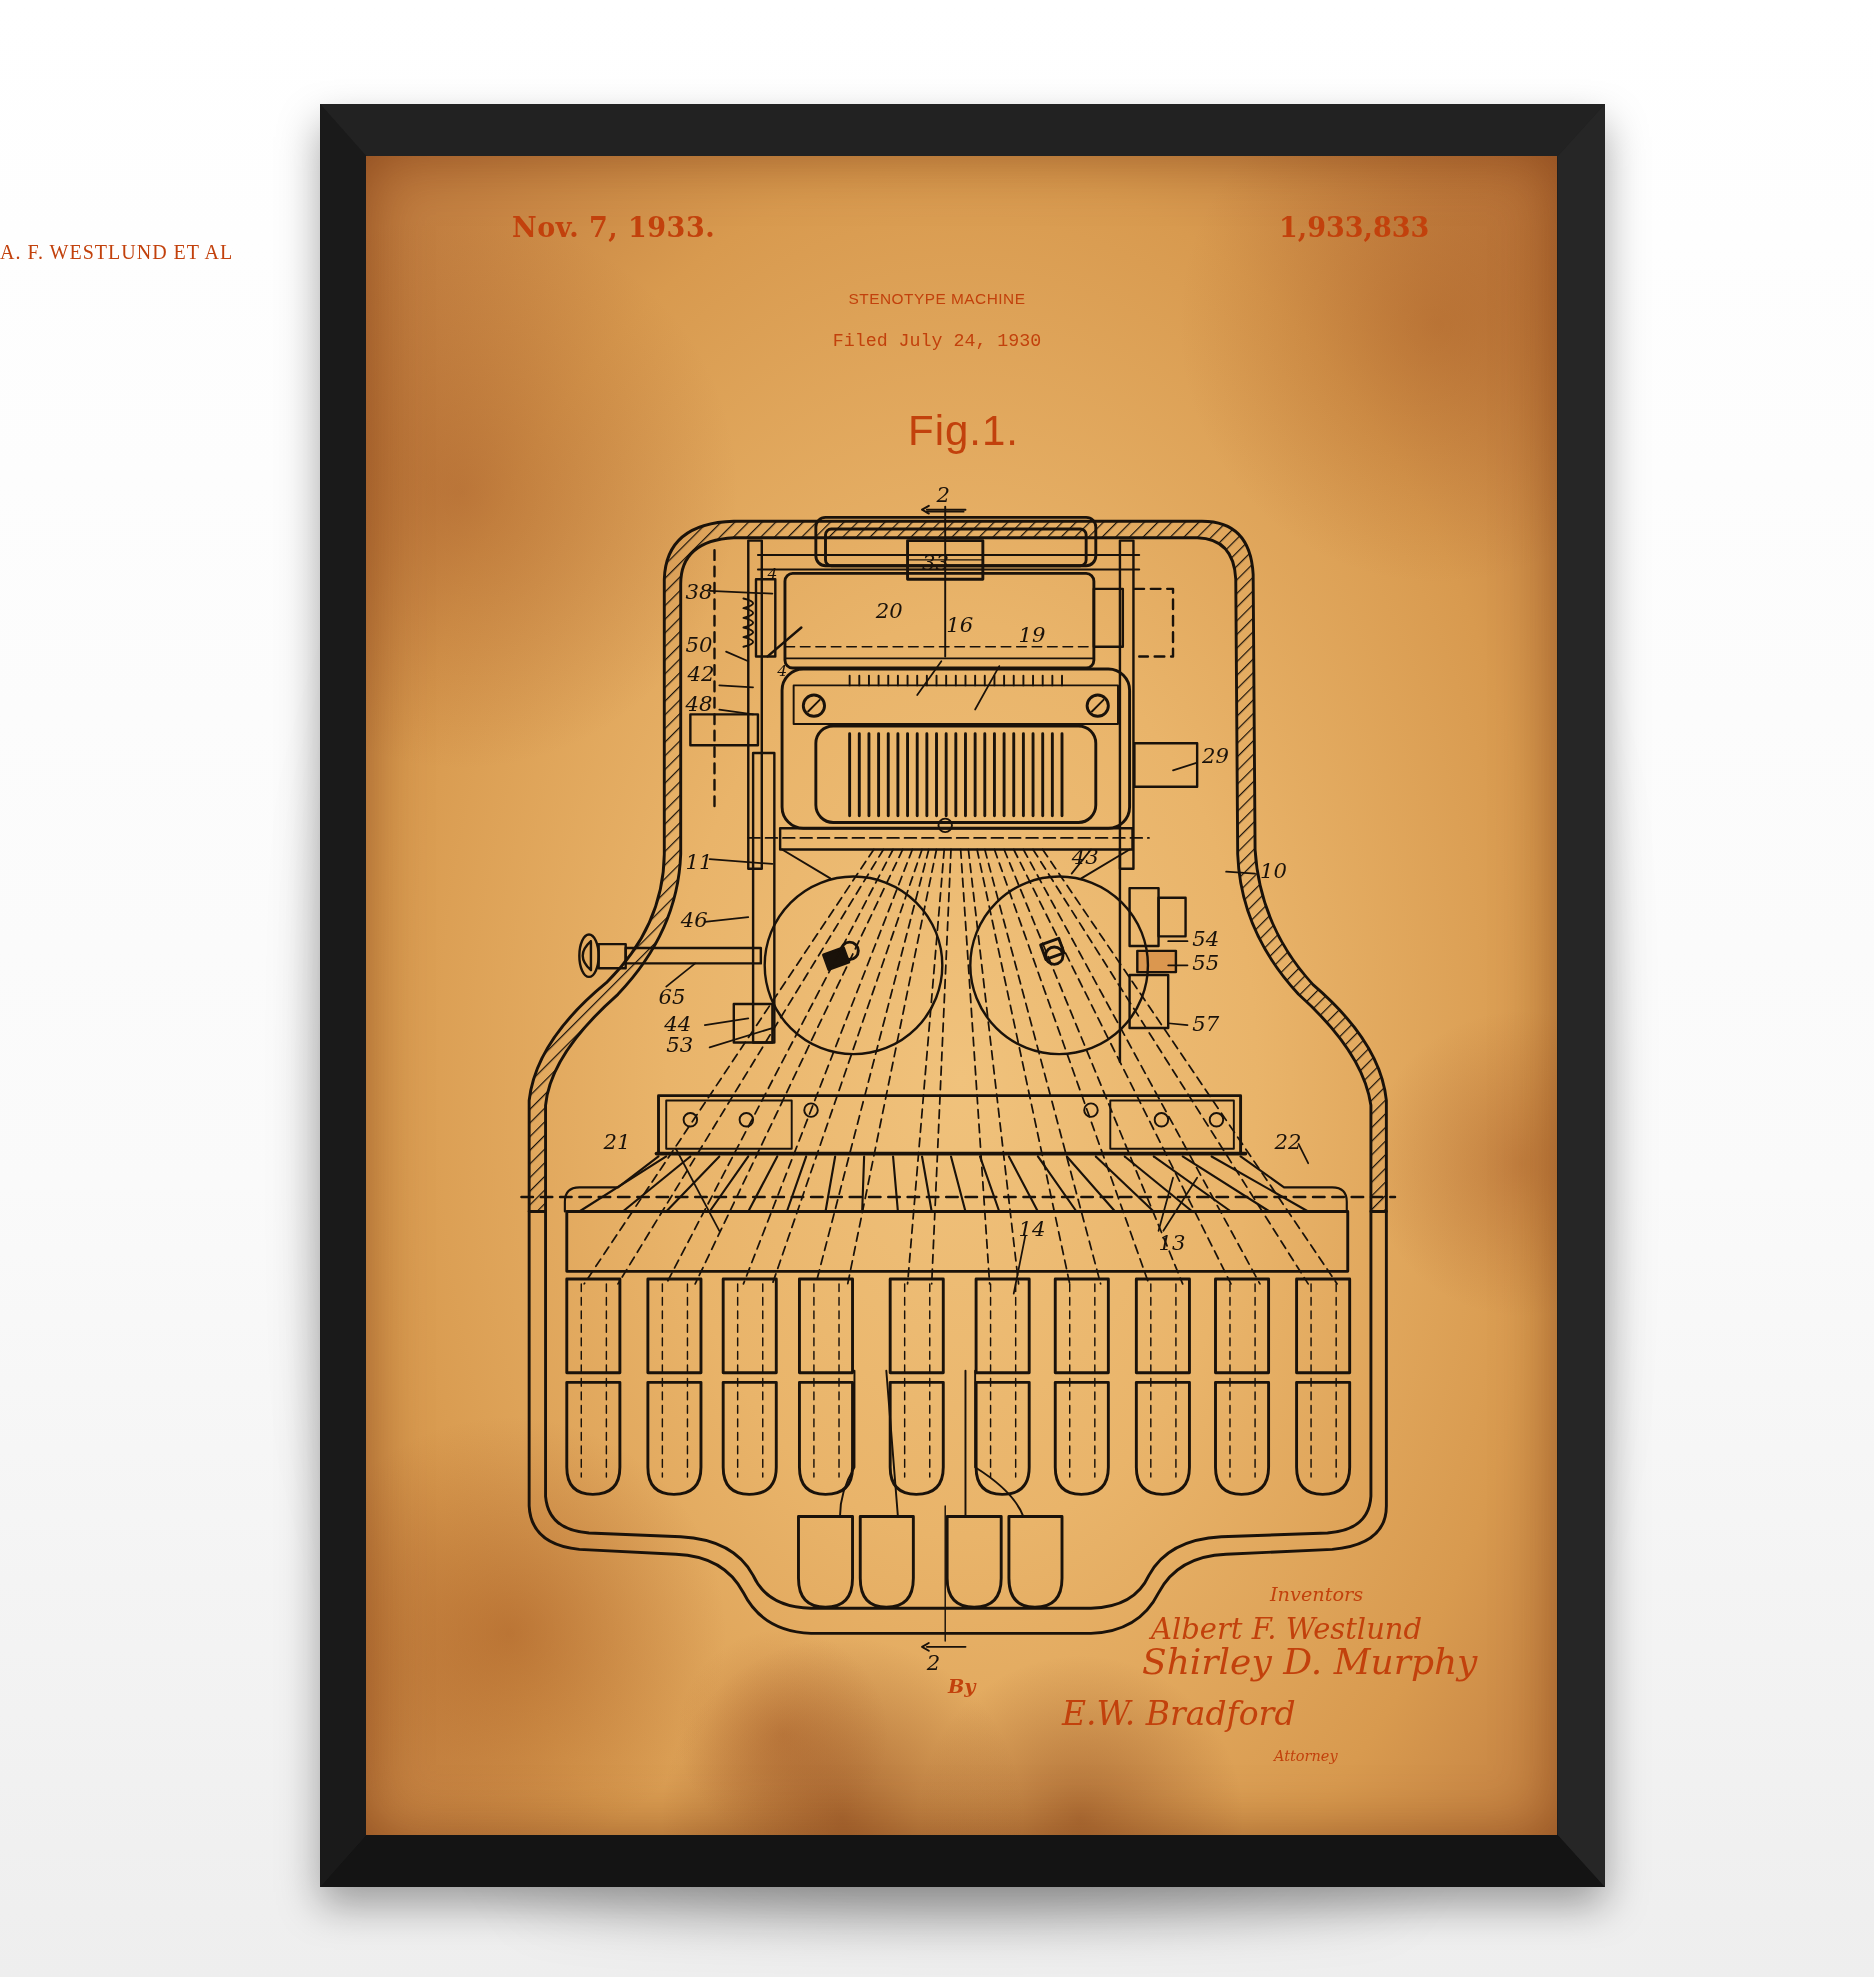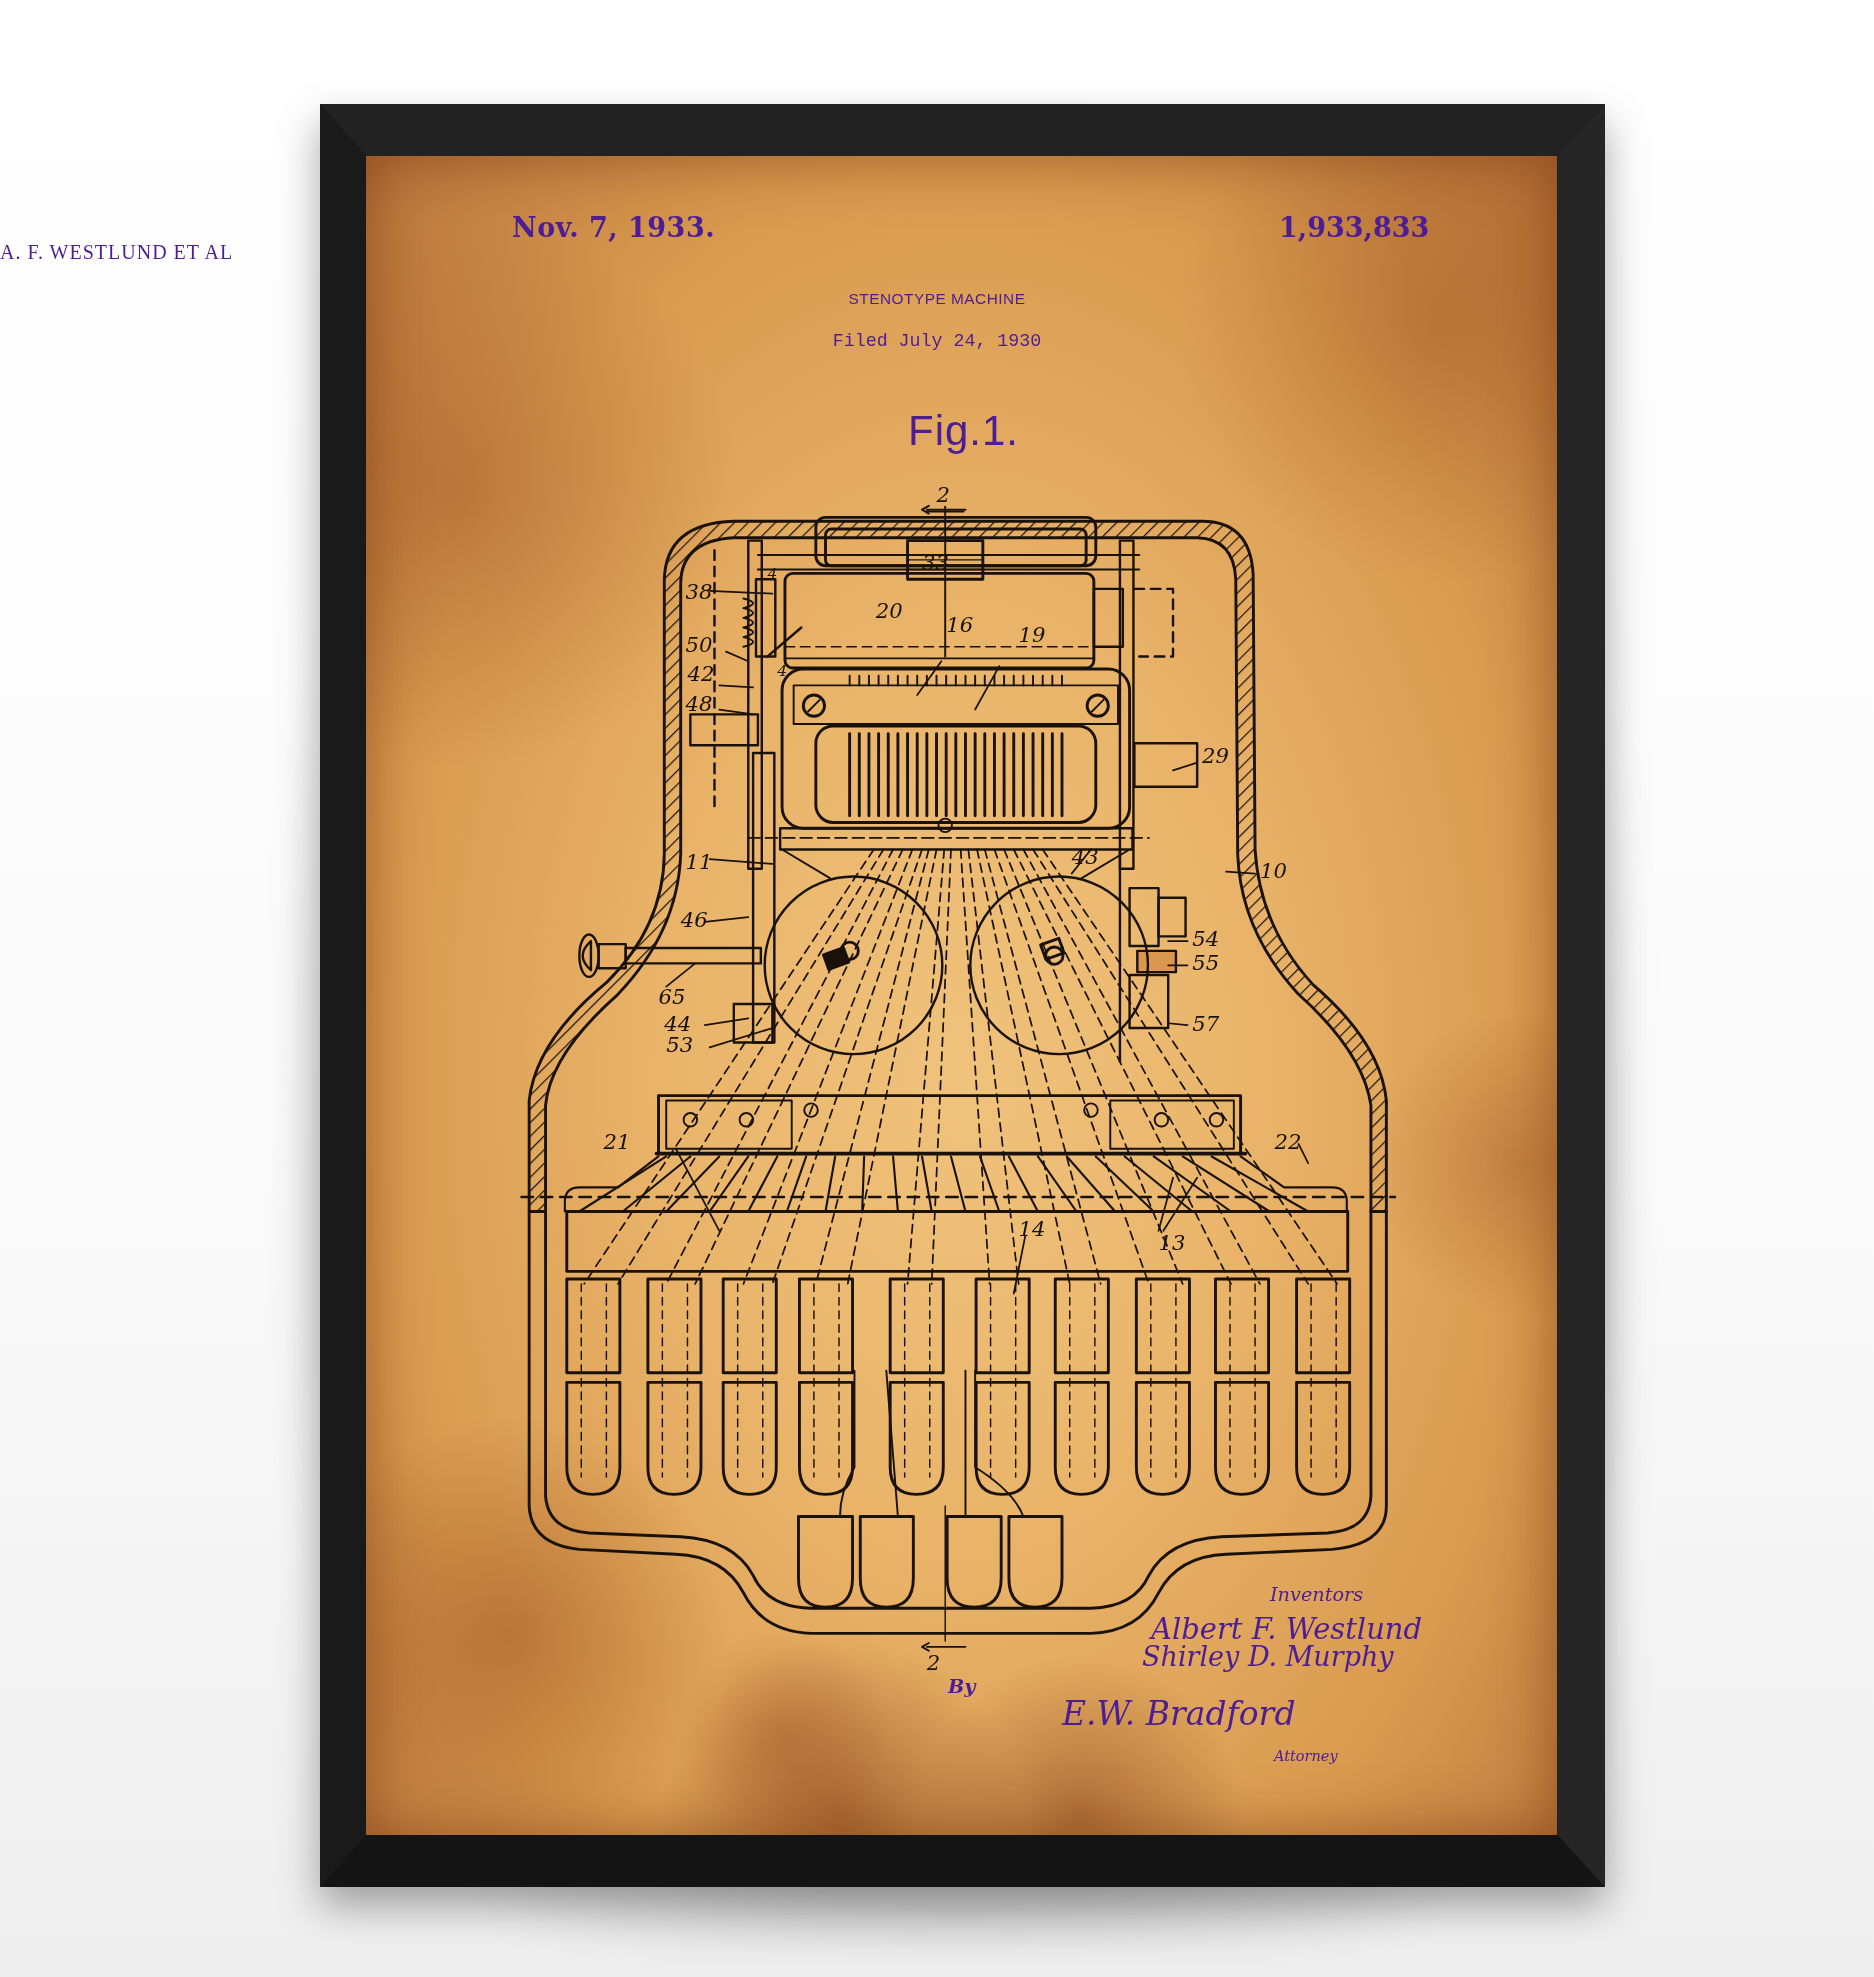--- a/index.html
+++ b/index.html
@@ -35,32 +35,32 @@
       radial-gradient(circle at 8% 20%, rgba(140,60,20,0.35) 0%, rgba(140,60,20,0) 16%),
       radial-gradient(circle at 40% 99%, rgba(120,50,15,0.5) 0%, rgba(120,50,15,0) 10%),
       radial-gradient(circle at 60% 99%, rgba(120,50,15,0.45) 0%, rgba(120,50,15,0) 9%),
       radial-gradient(circle at 35% 94%, rgba(160,80,30,0.35) 0%, rgba(160,80,30,0) 6%),
       radial-gradient(circle at 97% 60%, rgba(140,60,20,0.3) 0%, rgba(140,60,20,0) 10%);
   }
   .paper::after {
     content:""; position:absolute; inset:0;
     box-shadow: inset 0 0 58px rgba(110,45,10,0.55);
   }
-  .txt { position:absolute; color:#4c1d95; white-space:nowrap; }
+  .txt { position:absolute; color:#c2410c; white-space:nowrap; }
   .date { left:512px; top:212px; font-size:27px; font-weight:bold; font-family:"DejaVu Serif", serif; letter-spacing:0.5px; }
   .patno { left:1279px; top:212px; font-size:27px; font-weight:bold; font-family:"DejaVu Serif", serif; }
   .inventor-head { left:0; width:1486px; top:241px; font-size:20px; font-family:Liberation Serif, serif; letter-spacing:1px; }
   .title { left:0; width:1874px; text-align:center; top:290px; font-size:15.4px; font-family:"Liberation Sans", sans-serif; letter-spacing:0.5px; }
   .filed { left:0; width:1874px; text-align:center; top:331px; font-size:18.3px; font-family:"Liberation Mono", monospace; }
   .fig { left:908px; top:407px; font-size:42px; font-family:"Liberation Sans", sans-serif; letter-spacing:1px; }
   .drawing { position:absolute; left:0; top:0; width:1874px; height:1977px; }
   .script { font-family:"DejaVu Serif", serif; font-style:italic; }
   .inv-label { left:1270px; top:1583px; font-size:19.3px;text-align:right; }
   .inv1 { left:1151px; top:1603px; font-size:29px;margin-top:9px; }
-  .inv2 { left:1142px; top:1641px; font-size:27px; }
+  .inv2 { left:1142px; top:1641px; font-size:36px; }
   .by { left:948px; top:1675px; font-size:19.3px; font-weight:bold; }
   .sig { left:1062px; top:1694px; font-size:33px; }
   .attorney { left:1274px; top:1748px; font-size:14.5px; }
 </style>
 </head>
 <body>
 
 <div class="shadow"></div>
 <div class="frame">
   <svg class="frame-bevel" width="1285" height="1783" viewBox="0 0 1331 1847">

